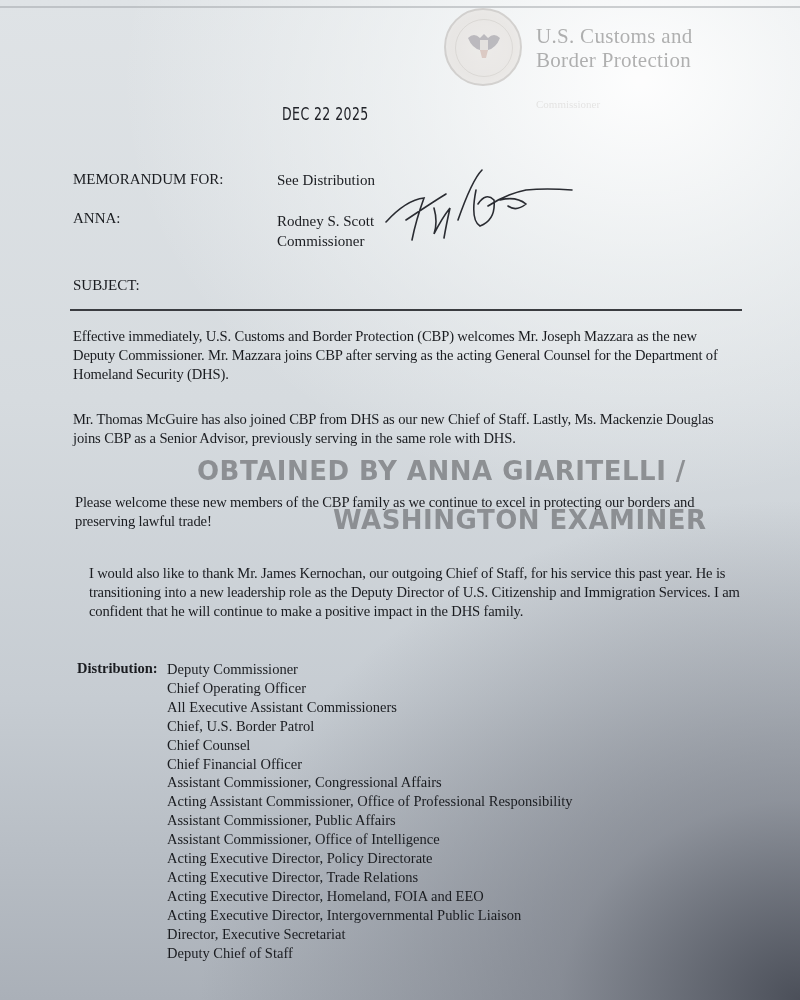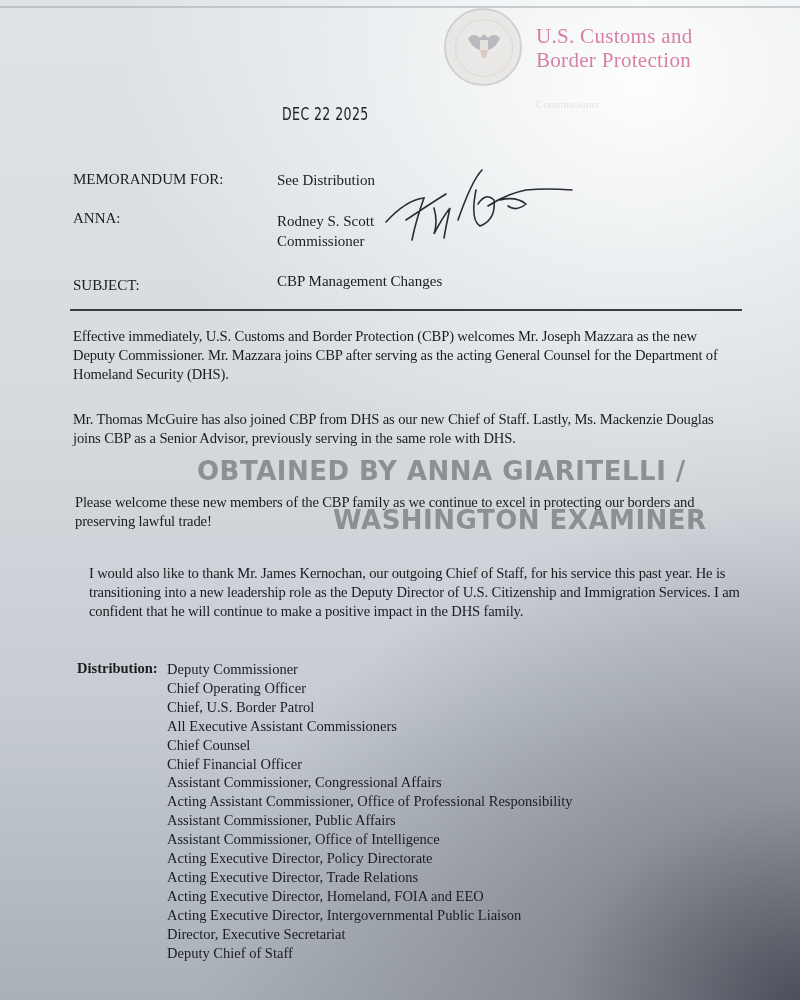--- a/index.html
+++ b/index.html
@@ -55,21 +55,21 @@
     .seal-eagle {
       position: absolute;
       left: 20px; top: 18px;
       width: 36px; height: 34px;
     }
     .agency-name {
       position: absolute;
       left: 92px; top: 18px;
       font-size: 21px;
       line-height: 24px;
-      color: #be185d;
+      color: #737373;
       letter-spacing: 0.3px;
     }
     .agency-sub {
       position: absolute;
       left: 92px; top: 92px;
       font-size: 11px;
       color: #d4d2d0;
     }
     
     .date-stamp {
@@ -172,35 +172,34 @@
 
   <div class="field-label" style="top:210px;">ANNA:</div>
   <div class="field-value" style="top:211px;">Rodney S. Scott</div>
   <div class="field-value" style="top:231px;">Commissioner</div>
 
   <svg class="signature" viewBox="0 0 200 100">
     <path d="M10 62 Q30 40 48 38 Q40 60 36 80 M30 60 Q60 40 70 34 M58 48 Q62 62 58 74 Q66 58 74 48 Q70 66 68 78 M82 60 Q96 20 106 10 M100 30 Q94 60 104 66 Q120 60 118 40 Q110 32 102 44 M112 46 Q130 34 150 30 Q170 28 196 30 M124 40 Q140 36 150 44 Q140 52 132 46" fill="none" stroke="#2a2c32" stroke-width="1.6" stroke-linecap="round"></path>
   </svg>
 
   <div class="field-label" style="top:271px;margin-top:6px;">SUBJECT:</div>
-  <div class="field-value" style="top:271px;">CBP Management Changes</div>
 
   <div class="divider"></div>
 
   <p class="para" style="top:327px; margin:0;">Effective immediately, U.S. Customs and Border Protection (CBP) welcomes Mr. Joseph Mazzara as the new Deputy Commissioner.  Mr. Mazzara joins CBP after serving as the acting General Counsel for the Department of Homeland Security (DHS).</p>
   <p class="para" style="top:410px; margin:0;">Mr. Thomas McGuire has also joined CBP from DHS as our new Chief of Staff.  Lastly, Ms. Mackenzie Douglas joins CBP as a Senior Advisor, previously serving in the same role with DHS.</p>
   <p class="para" style="top:491px; margin:2px; width:650px;">Please welcome these new members of the CBP family as we continue to excel in protecting our borders and preserving lawful trade!</p>
   <p class="para" style="top:548px; margin:16px; width:660px;">I would also like to thank Mr. James Kernochan, our outgoing Chief of Staff, for his service this past year. He is transitioning into a new leadership role as the Deputy Director of U.S. Citizenship and Immigration Services. I am confident that he will continue to make a positive impact in the DHS family.</p>
 
   <div class="dist-label">Distribution:</div>
   <ul class="dist-list">
     <li>Deputy Commissioner</li>
     <li>Chief Operating Officer</li>
+    <li>All Executive Assistant Commissioners</li>
     <li>Chief, U.S. Border Patrol</li>
-    <li>All Executive Assistant Commissioners</li>
     <li>Chief Counsel</li>
     <li>Chief Financial Officer</li>
     <li>Assistant Commissioner, Congressional Affairs</li>
     <li>Acting Assistant Commissioner, Office of Professional Responsibility</li>
     <li>Assistant Commissioner, Public Affairs</li>
     <li>Assistant Commissioner, Office of Intelligence</li>
     <li>Acting Executive Director, Policy Directorate</li>
     <li>Acting Executive Director, Trade Relations</li>
     <li>Acting Executive Director, Homeland, FOIA and EEO</li>
     <li>Acting Executive Director, Intergovernmental Public Liaison</li>

